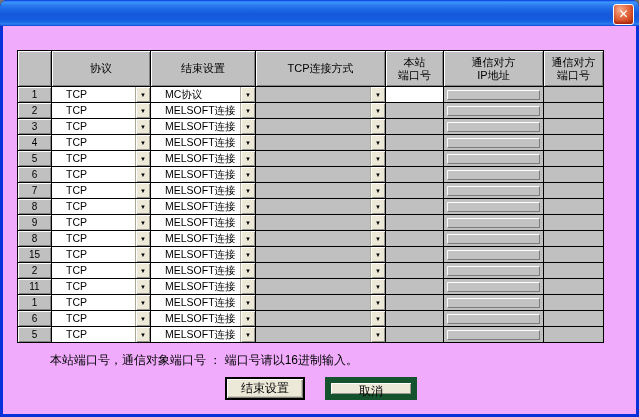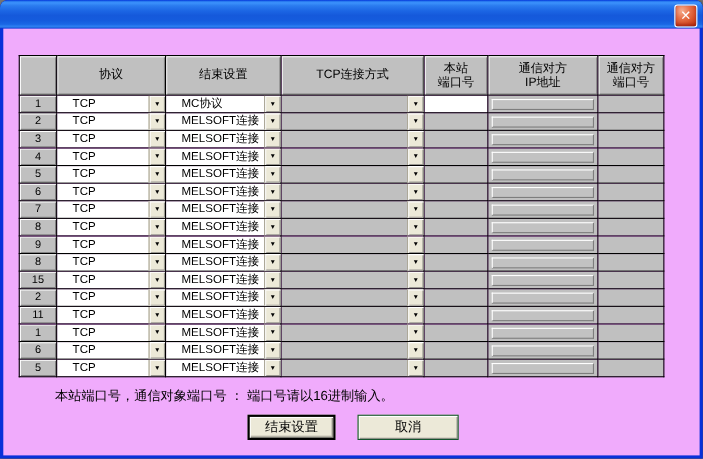--- a/index.html
+++ b/index.html
@@ -85,21 +85,21 @@
     font-family:"Liberation Sans","DejaVu Sans",sans-serif;
     cursor:pointer;
   }
   .btn-finish {
     left:222px; width:80px;
     border:2px solid #000000;
     box-shadow: inset 1px 1px 0 #FFFFFF, inset -1px -1px 0 #848379, inset -2px -2px 0 #C9C6B8;
   }
   .btn-cancel {
     left:322px; width:92px;
-    border:1px solid #14532d;
+    border:6px solid #14532d;
     box-shadow: inset 1px 1px 0 #FFFFFF, inset -1px -1px 0 #9A9891;
   }
 </style>
 </head>
 <body>
 
 <div class="window">
   <div class="titlebar">
     <div class="close-btn">
       <span>✕</span>

